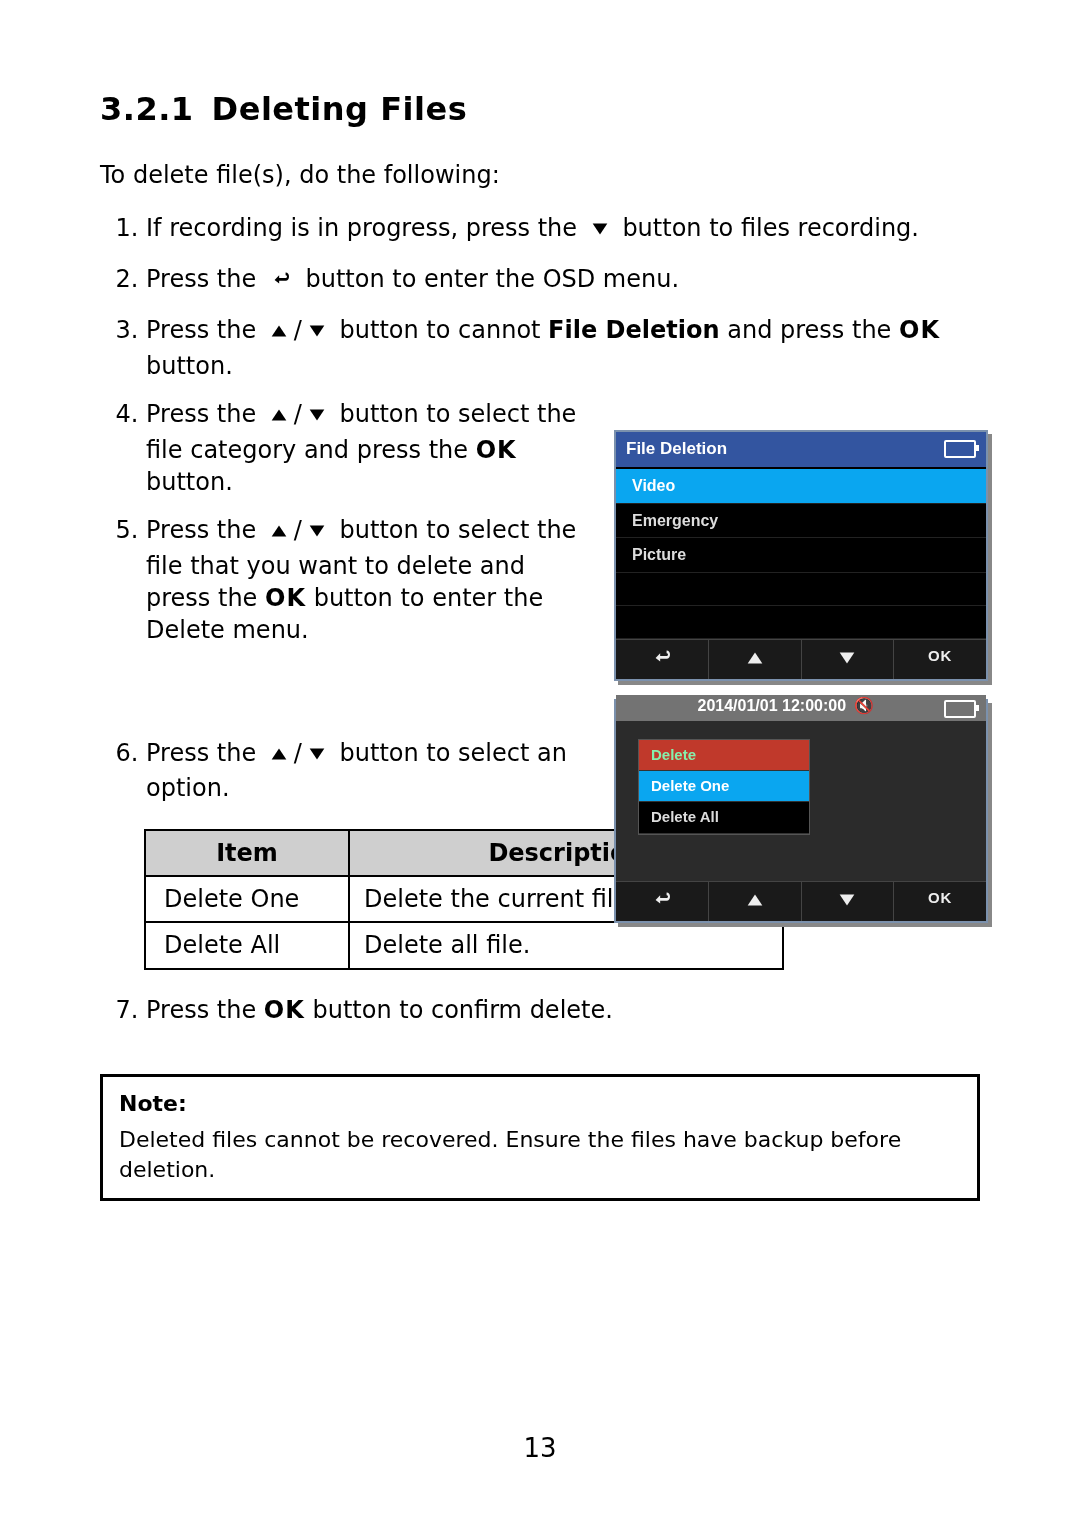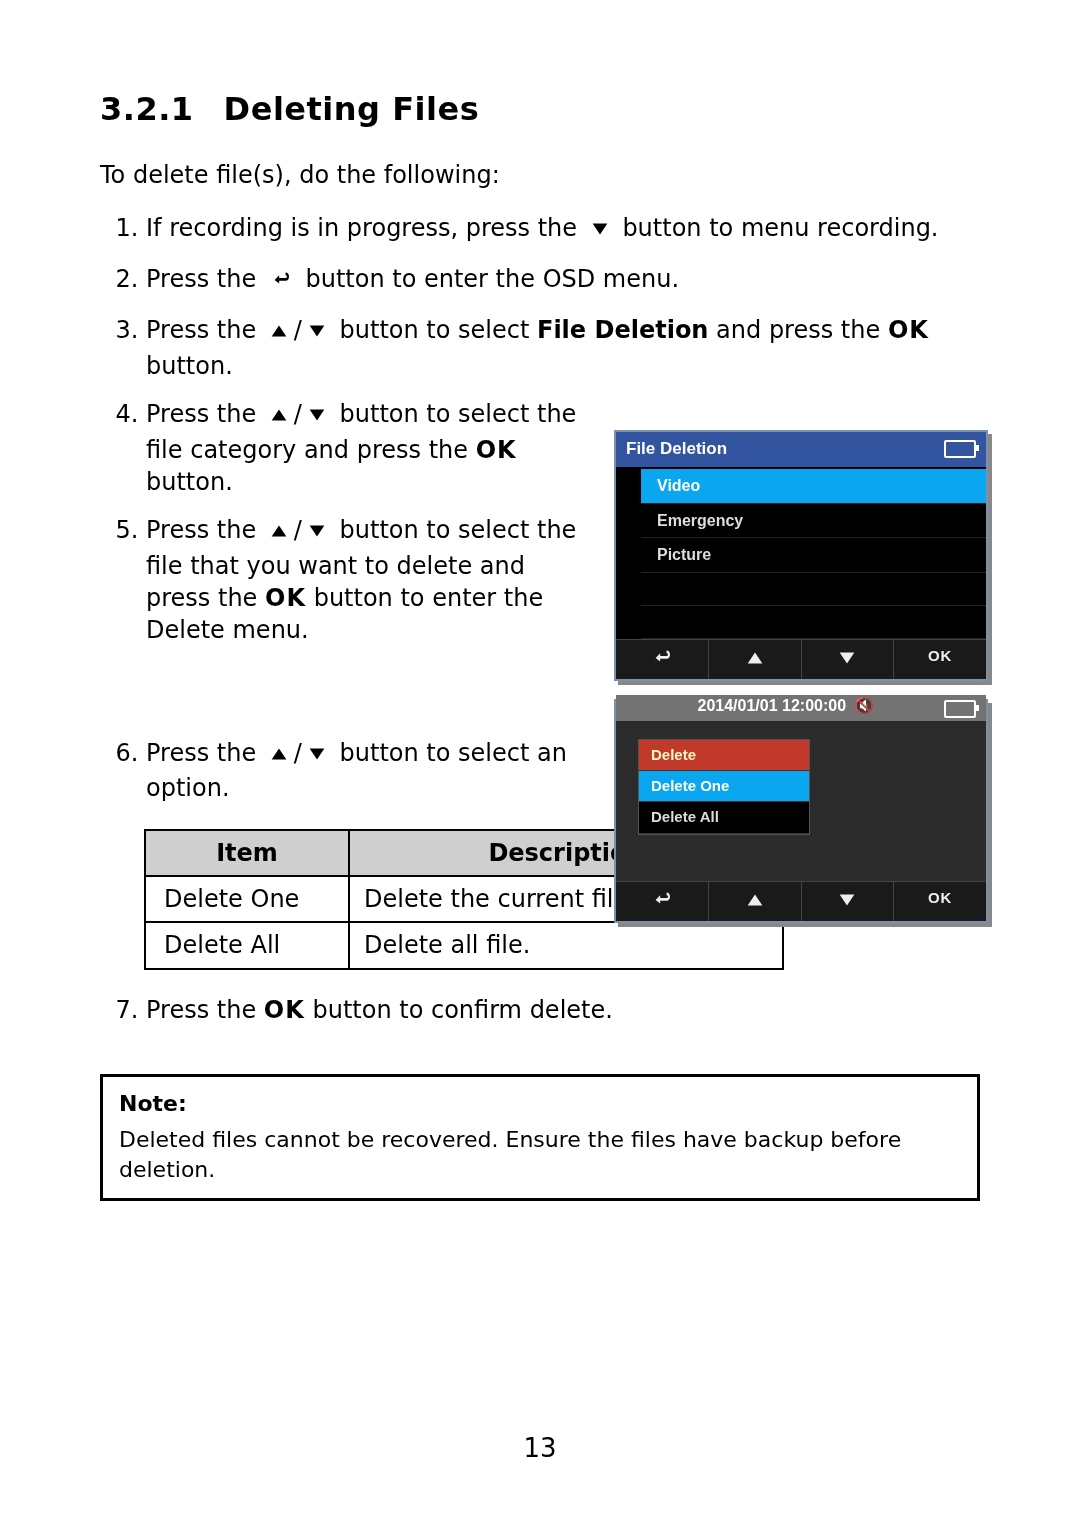--- a/index.html
+++ b/index.html
@@ -31,21 +31,21 @@
     height: 100%;
     padding: 88px 100px 0 100px;
     position: relative;
   }
   h3.section-title {
     margin: 0 0 28px 0;
     font-size: 32px;
     font-weight: 800;
     letter-spacing: 0.5px;
   }
-  .section-num { margin-right: 30px; }
+  .section-num { margin-right: 18px; }
   .intro { margin: 0 0 20px 0; }
   ol.steps {
     margin: 0 0 24px 0;
     padding-left: 46px;
   }
   ol.steps > li {
     margin-bottom: 16px;
     padding-right: 0;
   }
   ol.steps > li.narrow { padding-right: 390px; }
@@ -127,36 +127,35 @@
     border: 2px solid #fff; border-radius: 2px;
     position: relative;
   }
   .osd .battery::after {
     content:''; position:absolute; right:-5px; top:3px;
     width:3px; height:6px; background:#fff;
   }
   .osd .items {
     background: #000;
     padding: 2px 0 0 0;
-    margin-left: 25px;
   }
   .osd .item {
     color: var(--menu-item-fg);
     font-size: 16px;
     padding: 6px 16px;
     border-bottom: 1px solid #222;
     font-weight: 600;
   }
   .osd .item.sel {
     background: var(--menu-item-bg-sel);
     color: #fff;
   }
   .osd .item.red-head {
     background: var(--red);
-    color: #fef9c3;
+    color: #86efac;
   }
   .osd .item.blank { height: 20px; }
   .osd .nav {
     display: flex;
     border-top: 1px solid #444;
     background: #1a1a1a;
   }
   .osd .nav > div {
     flex: 1;
     text-align: center;
@@ -227,37 +226,37 @@
   </h3>
 
   <p class="intro">To delete file(s), do the following:</p>
 
   <ol class="steps">
     <li>
       <span>If recording is in progress, press the </span>
       <span class="btn-icon"><svg class="inline">
             <use href="#tri-down"></use>
           </svg></span>
-      <span> button to menu recording.</span>
+      <span> button to files recording.</span>
     </li>
     <li>
       <span>Press the </span>
       <span class="btn-icon"><svg class="inline big">
             <use href="#return-icon"></use>
           </svg></span>
       <span> button to enter the OSD menu.</span>
     </li>
     <li>
       <span>Press the </span>
       <span class="btn-icon"><svg class="inline">
             <use href="#tri-up"></use>
           </svg></span>/<span class="btn-icon"><svg class="inline">
             <use href="#tri-down"></use>
           </svg></span>
-      <span> button to select </span><span class="bold">File Deletion</span><span> and press the </span>
+      <span> button to cannot </span><span class="bold">File Deletion</span><span> and press the </span>
       <span class="ok-label">OK</span>
       <span> button.</span>
     </li>
     <li class="narrow">
       <span>Press the </span>
       <span class="btn-icon"><svg class="inline">
             <use href="#tri-up"></use>
           </svg></span>/<span class="btn-icon"><svg class="inline">
             <use href="#tri-down"></use>
           </svg></span>

